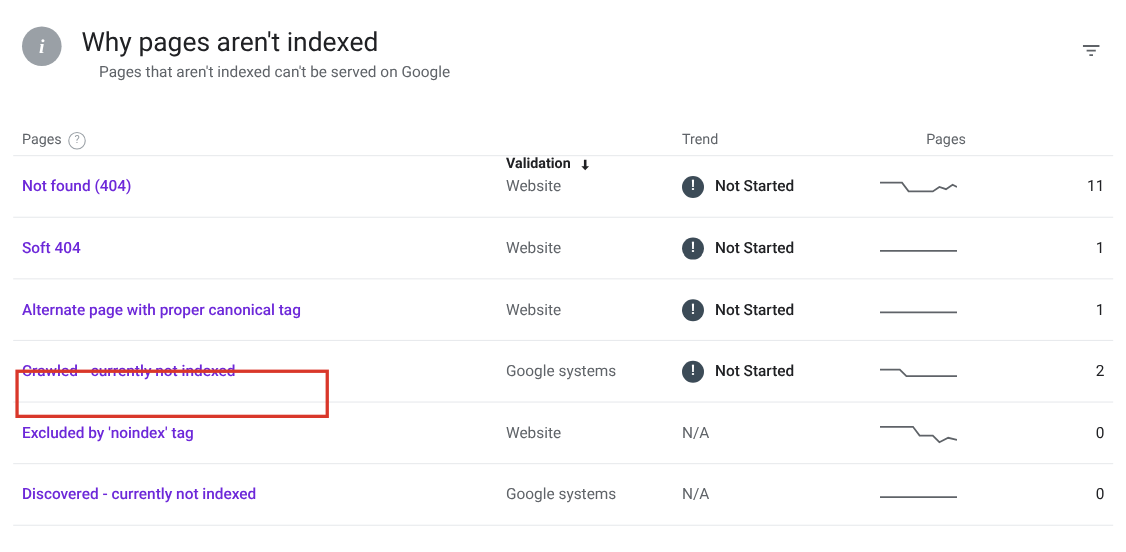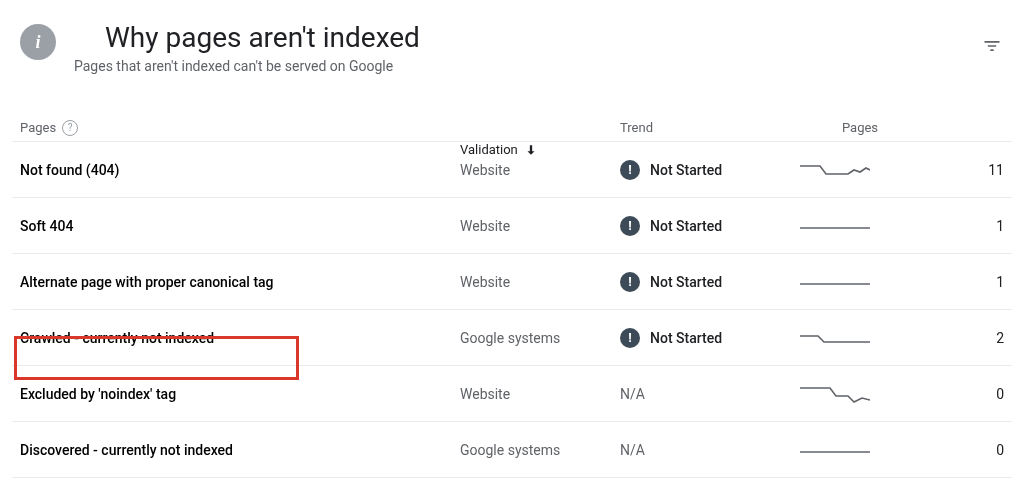--- a/index.html
+++ b/index.html
@@ -1,34 +1,34 @@
 <!DOCTYPE html>
 <html><head>
   <meta charset="utf-8">
   <style>
     * { margin: 0; padding: 0; box-sizing: border-box; }
     body { font-family: 'Google Sans', Roboto, Arial, sans-serif; color: #3c4043; background: #fff; }
     .container { padding: 16px 12px; }
     .header { display: flex; align-items: flex-start; gap: 18px; padding: 8px 8px 24px 8px; position: relative; }
     .info-badge { width: 36px; height: 36px; border-radius: 50%; background: #9aa0a6; color: #fff; display: flex; align-items: center; justify-content: center; font-family: Georgia, serif; font-style: italic; font-weight: 700; font-size: 18px; flex-shrink: 0; }
     .title-block { flex: 1; }
-    .title { font-size: 28px; color: #202124; font-weight: 400; letter-spacing: 0; line-height: 28px; margin-left: 31px; }
-    .subtitle { font-size: 14px; color: #5f6368; margin-top: 6px; }
+    .title { font-size: 24px; color: #202124; font-weight: 400; letter-spacing: 0; line-height: 28px; }
+    .subtitle { font-size: 14px; color: #5f6368; margin-top: 6px; margin-left: 16px; }
     .filter-btn { position: absolute; right: 8px; top: 18px; width: 24px; height: 24px; display: flex; align-items: center; justify-content: center; cursor: pointer; }
     .table { width: 100%; }
     .thead, .trow { display: grid; grid-template-columns: 440px 160px 180px 120px 1fr; align-items: center; padding: 0 8px; }
     .thead { height: 44px; color: #5f6368; font-size: 13px; border-bottom: 1px solid #e8eaed; }
     .th { display: flex; align-items: center; gap: 6px; }
-    .th.sorted { color: #202124; font-weight: 400; margin-top: 44px; }
+    .th.sorted { color: #202124; font-weight: 700; margin-top: 44px; }
     .help-icon { width: 16px; height: 16px; border: 1.2px solid #9aa0a6; border-radius: 50%; display: inline-flex; align-items: center; justify-content: center; font-size: 10px; color: #9aa0a6; }
     .sort-arrow { display: inline-flex; }
     .th.pages, .cell.pages { text-align: right; justify-content: center; }
     .trow { height: 56px; border-bottom: 1px solid #e8eaed; font-size: 14px; }
     .cell { display: flex; align-items: center; color: #5f6368; }
-    .cell.reason { color: #000000; font-weight: 500; position: relative; }
+    .cell.reason { color: #6d28d9; font-weight: 500; position: relative; }
     .validation-badge { display: flex; align-items: center; gap: 10px; color: #202124; font-weight: 500; }
     .exclaim { width: 20px; height: 20px; border-radius: 50%; background: #3c4b57; color: #fff; display: flex; align-items: center; justify-content: center; font-weight: 700; font-size: 13px; }
     .na { color: #5f6368; font-weight: 400; }
     .spark { width: 70px; height: 28px; }
     .cell.pages { color: #202124; font-weight: 400; justify-content: flex-end; }
     .highlight-box { position: absolute; left: -6px; top: 6px; width: 285px; height: 44px; border: 3px solid #d9372a; pointer-events: none; }
   </style>
 </head>
 <body>
 

